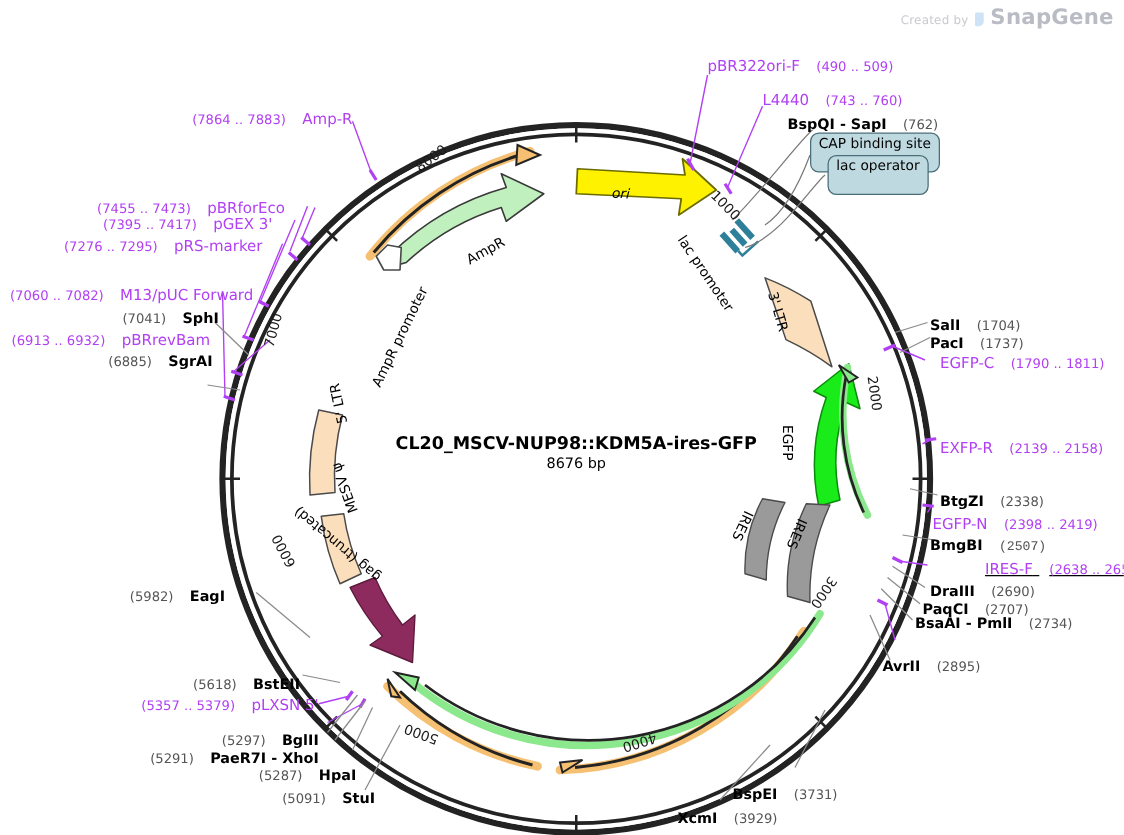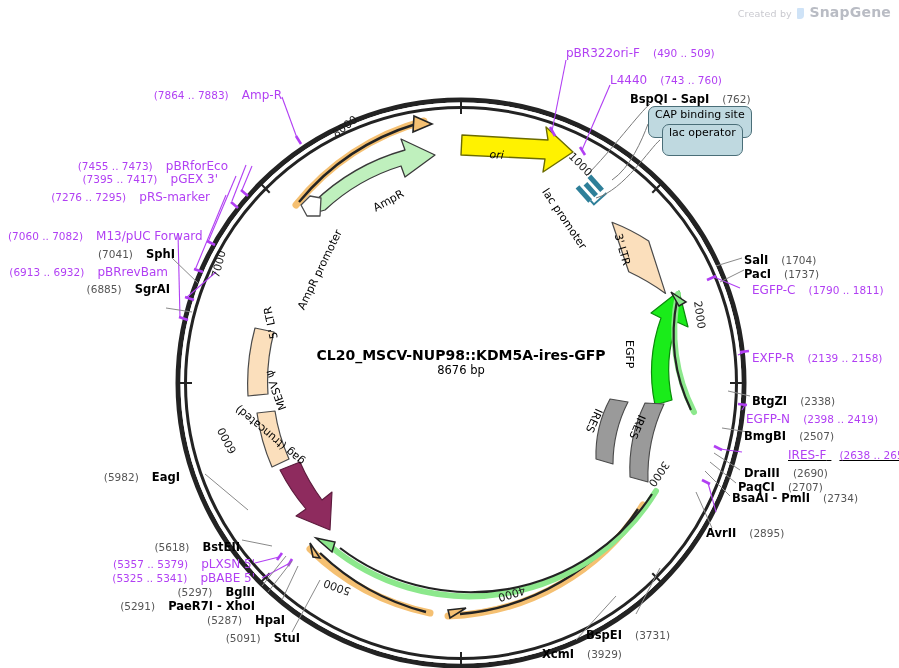--- a/index.html
+++ b/index.html
@@ -7,21 +7,21 @@
        font-family:"DejaVu Sans","Liberation Sans",sans-serif;}
   #stage{position:absolute;left:0;top:0;width:899px;height:668px;}
   svg{position:absolute;left:0;top:0;}
   .lbl{position:absolute;white-space:nowrap;line-height:1;}
   .enz{font-size:11.5px;font-weight:bold;color:#000;}
   .pos{font-size:10.5px;color:#555;font-weight:normal;}
   .pm{font-size:12px;color:#b13ff3;}
   .pmr{font-size:10.5px;color:#b13ff3;}
   .wm{position:absolute;right:8px;top:4px;font-size:9.5px;color:#c9c9cf;
       letter-spacing:.2px;}
-  .wm b{color:#b9bcc4;font-weight:600;font-size:14px;text-align:center;}
+  .wm b{color:#b9bcc4;font-weight:600;font-size:17px;text-align:center;}
   .wmi{display:inline-block;width:7px;height:11px;background:#cfe3f7;
        border-radius:1px 1px 4px 1px;vertical-align:-2px;margin:0 2px;}
   .title{position:absolute;text-align:center;font-weight:bold;font-size:14px;color:#000;}
   .bp{position:absolute;text-align:center;font-size:11.5px;color:#000;}
   .tagbox{position:absolute;font-size:11px;color:#000;background:#bfd9e0;
           border:1px solid #4a6e78;border-radius:7px;padding:1px 6px 16px;white-space:nowrap;}
   .rot{position:absolute;white-space:nowrap;transform-origin:0 0;}
   .ftl{font-size:11px;color:#000;}
   .tick{font-size:11px;fill:#1a1a1a;}
 </style>
@@ -263,21 +263,21 @@
   <div class="lbl" style="left:752px;top:392px;">
     <span class="enz">BtgZI</span>
     <span class="pos" style="margin-left:8px;">(2338)</span>
   </div>
   <div class="lbl" style="left:746px;top:410px;">
     <span class="pm">EGFP-N</span>
     <span class="pmr" style="margin-left:8px;">(2398 .. 2419)</span>
   </div>
   <div class="lbl" style="left:744px;top:427px;">
     <span class="enz">BmgBI</span>
-    <span class="pos" style="margin-left:8px;">(2507)</span>
+    <span class="pos" style="margin-left:8px;font-family:Liberation Mono, monospace;">(2507)</span>
   </div>
   <div class="lbl" style="left:788px;top:446px;text-decoration:underline;">
     <span class="pm">IRES-F</span>
     <span class="pmr" style="margin-left:8px;">(2638 .. 2657)</span>
   </div>
   <div class="lbl" style="left:744px;top:464px;">
     <span class="enz">DraIII</span>
     <span class="pos" style="margin-left:8px;">(2690)</span>
   </div>
   <div class="lbl" style="left:738px;top:478px;">
@@ -311,24 +311,20 @@
     <span class="enz">HpaI</span>
   </div>
   <div class="lbl" style="left:55px;top:597px;width:200px;text-align:right;">
     <span class="pos" style="margin-right:8px;">(5291)</span>
     <span class="enz">PaeR7I  - XhoI</span>
   </div>
   <div class="lbl" style="left:60px;top:583px;width:195px;text-align:right;">
     <span class="pos" style="margin-right:8px;">(5297)</span>
     <span class="enz">BglII</span>
   </div>
-  <div class="lbl" style="left:30px;top:569px;width:225px;text-align:right;">
-    <span class="pmr" style="margin-right:8px;">(5325 .. 5341)</span>
-    <span class="pm">pBABE 5'</span>
-  </div>
   <div class="lbl" style="left:20px;top:555px;width:235px;text-align:right;">
     <span class="pmr" style="margin-right:8px;">(5357 .. 5379)</span>
     <span class="pm">pLXSN 5'</span>
   </div>
   <div class="lbl" style="left:55px;top:538px;width:185px;text-align:right;">
     <span class="pos" style="margin-right:8px;">(5618)</span>
     <span class="enz">BstEII</span>
   </div>
   <div class="lbl" style="left:35px;top:468px;width:145px;text-align:right;">
     <span class="pos" style="margin-right:8px;">(5982)</span>

